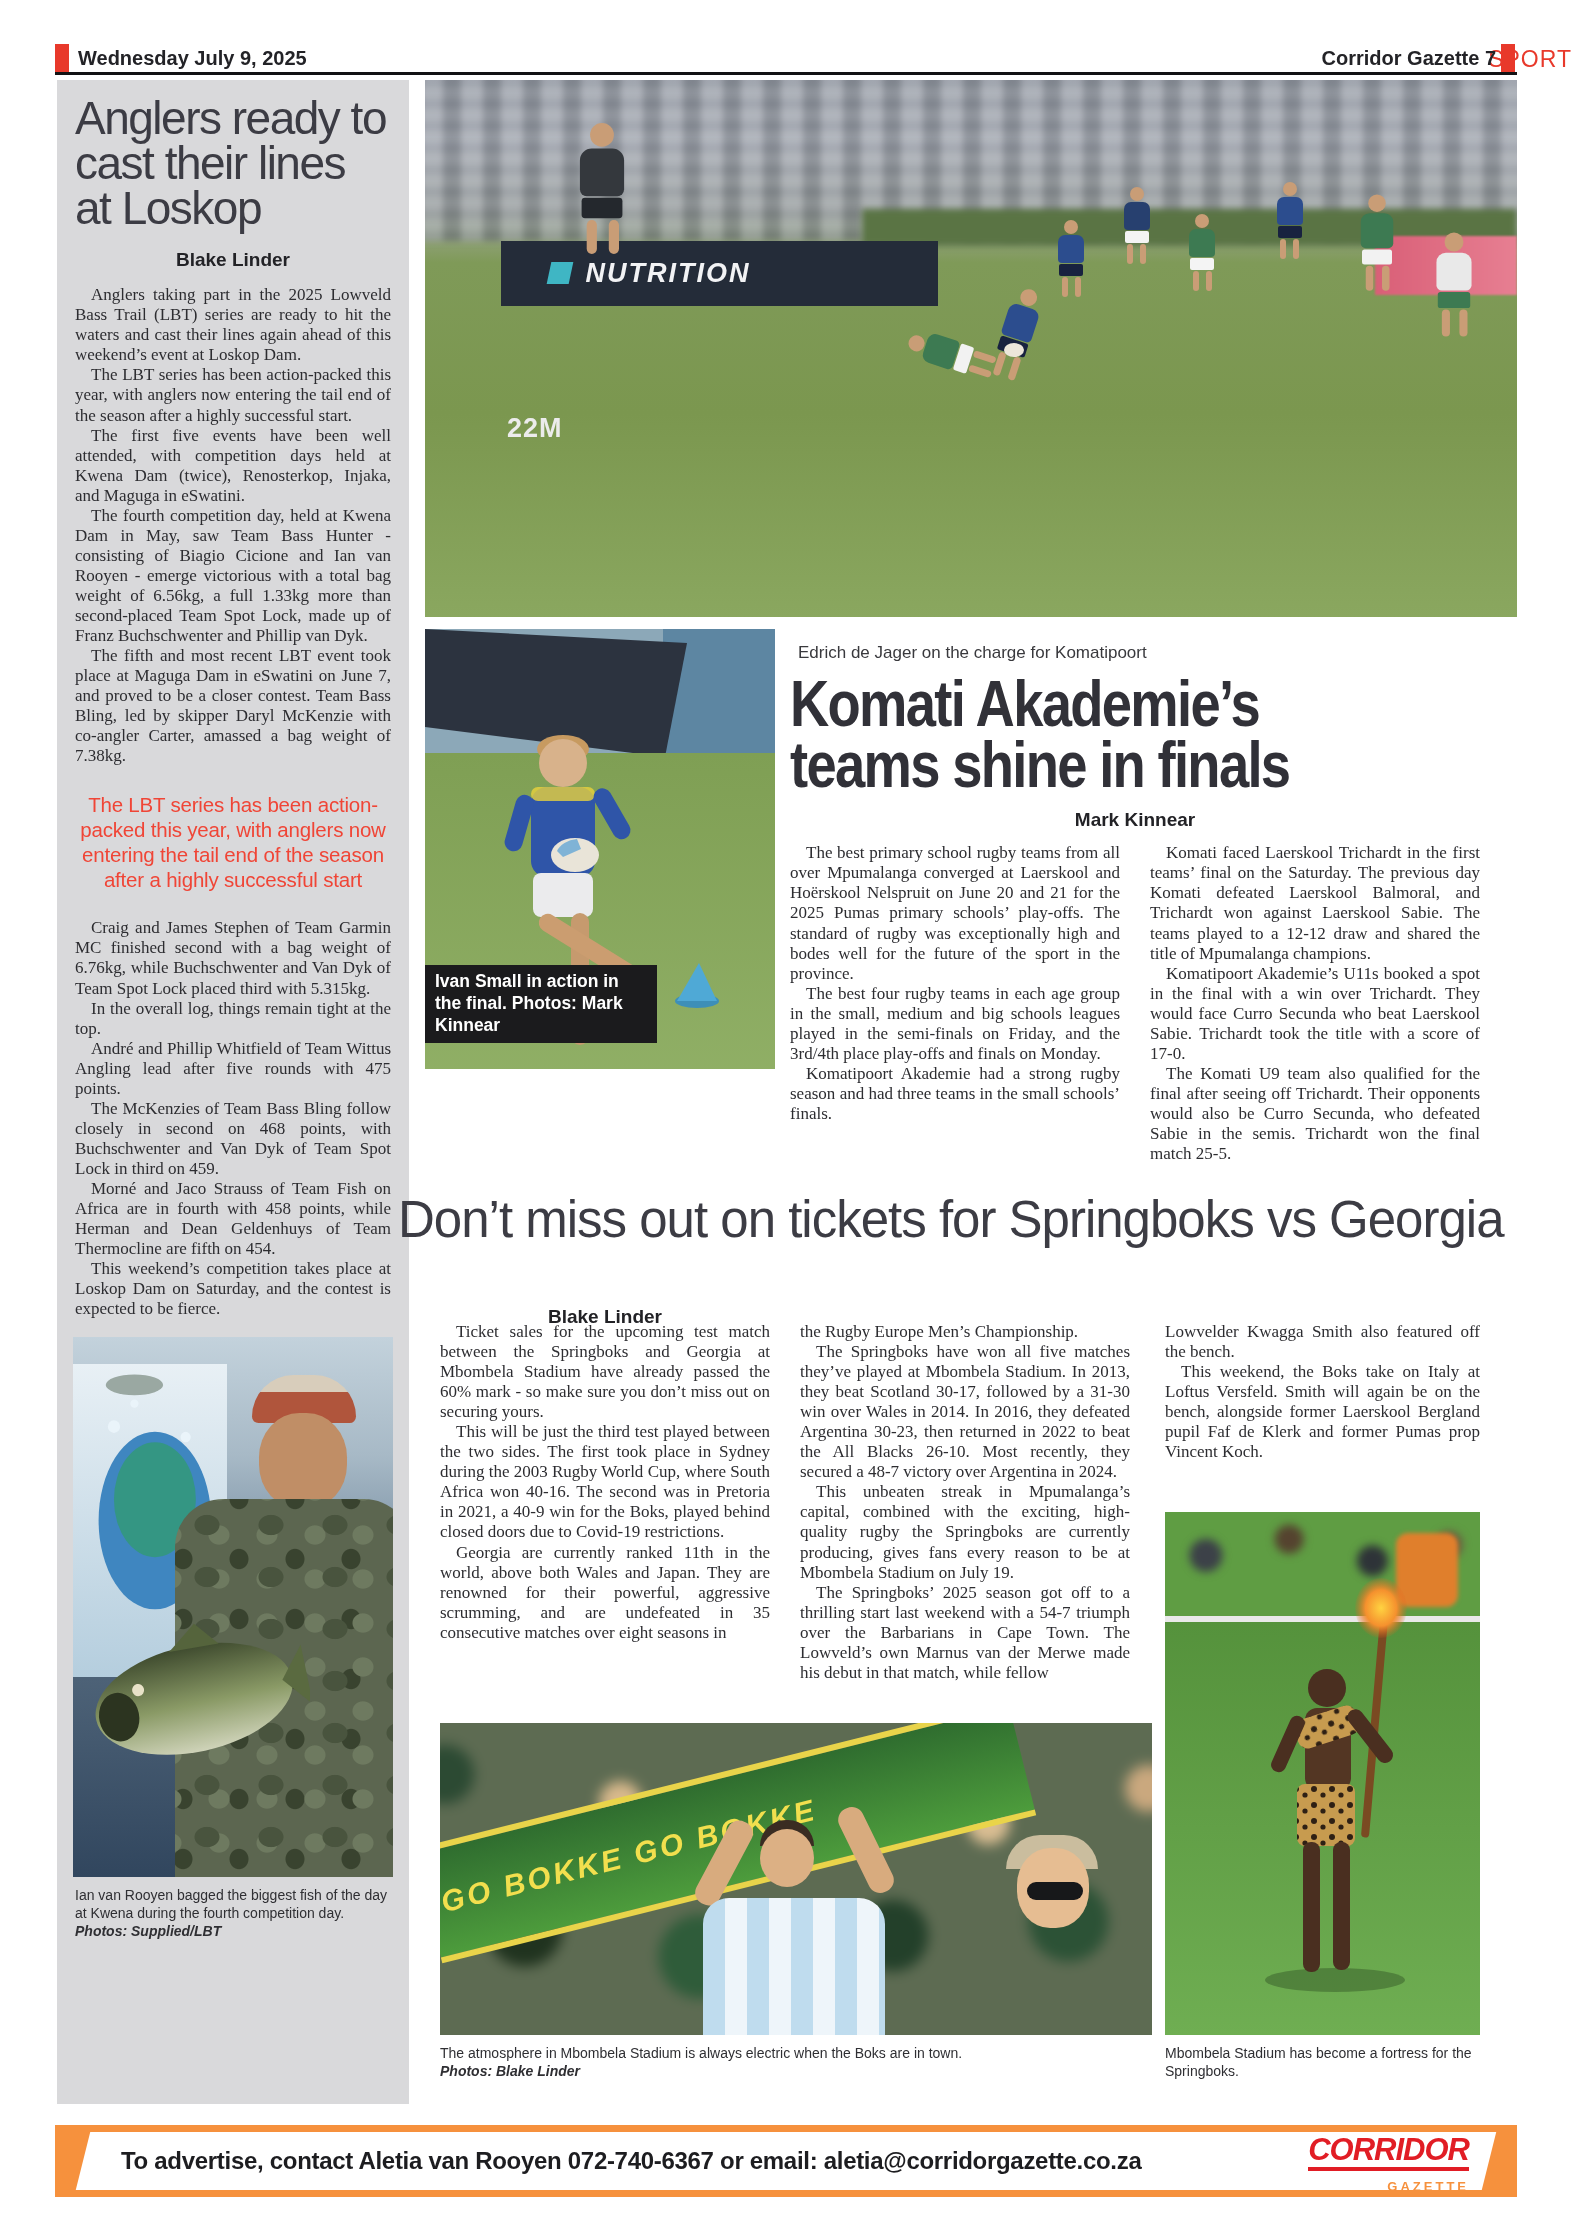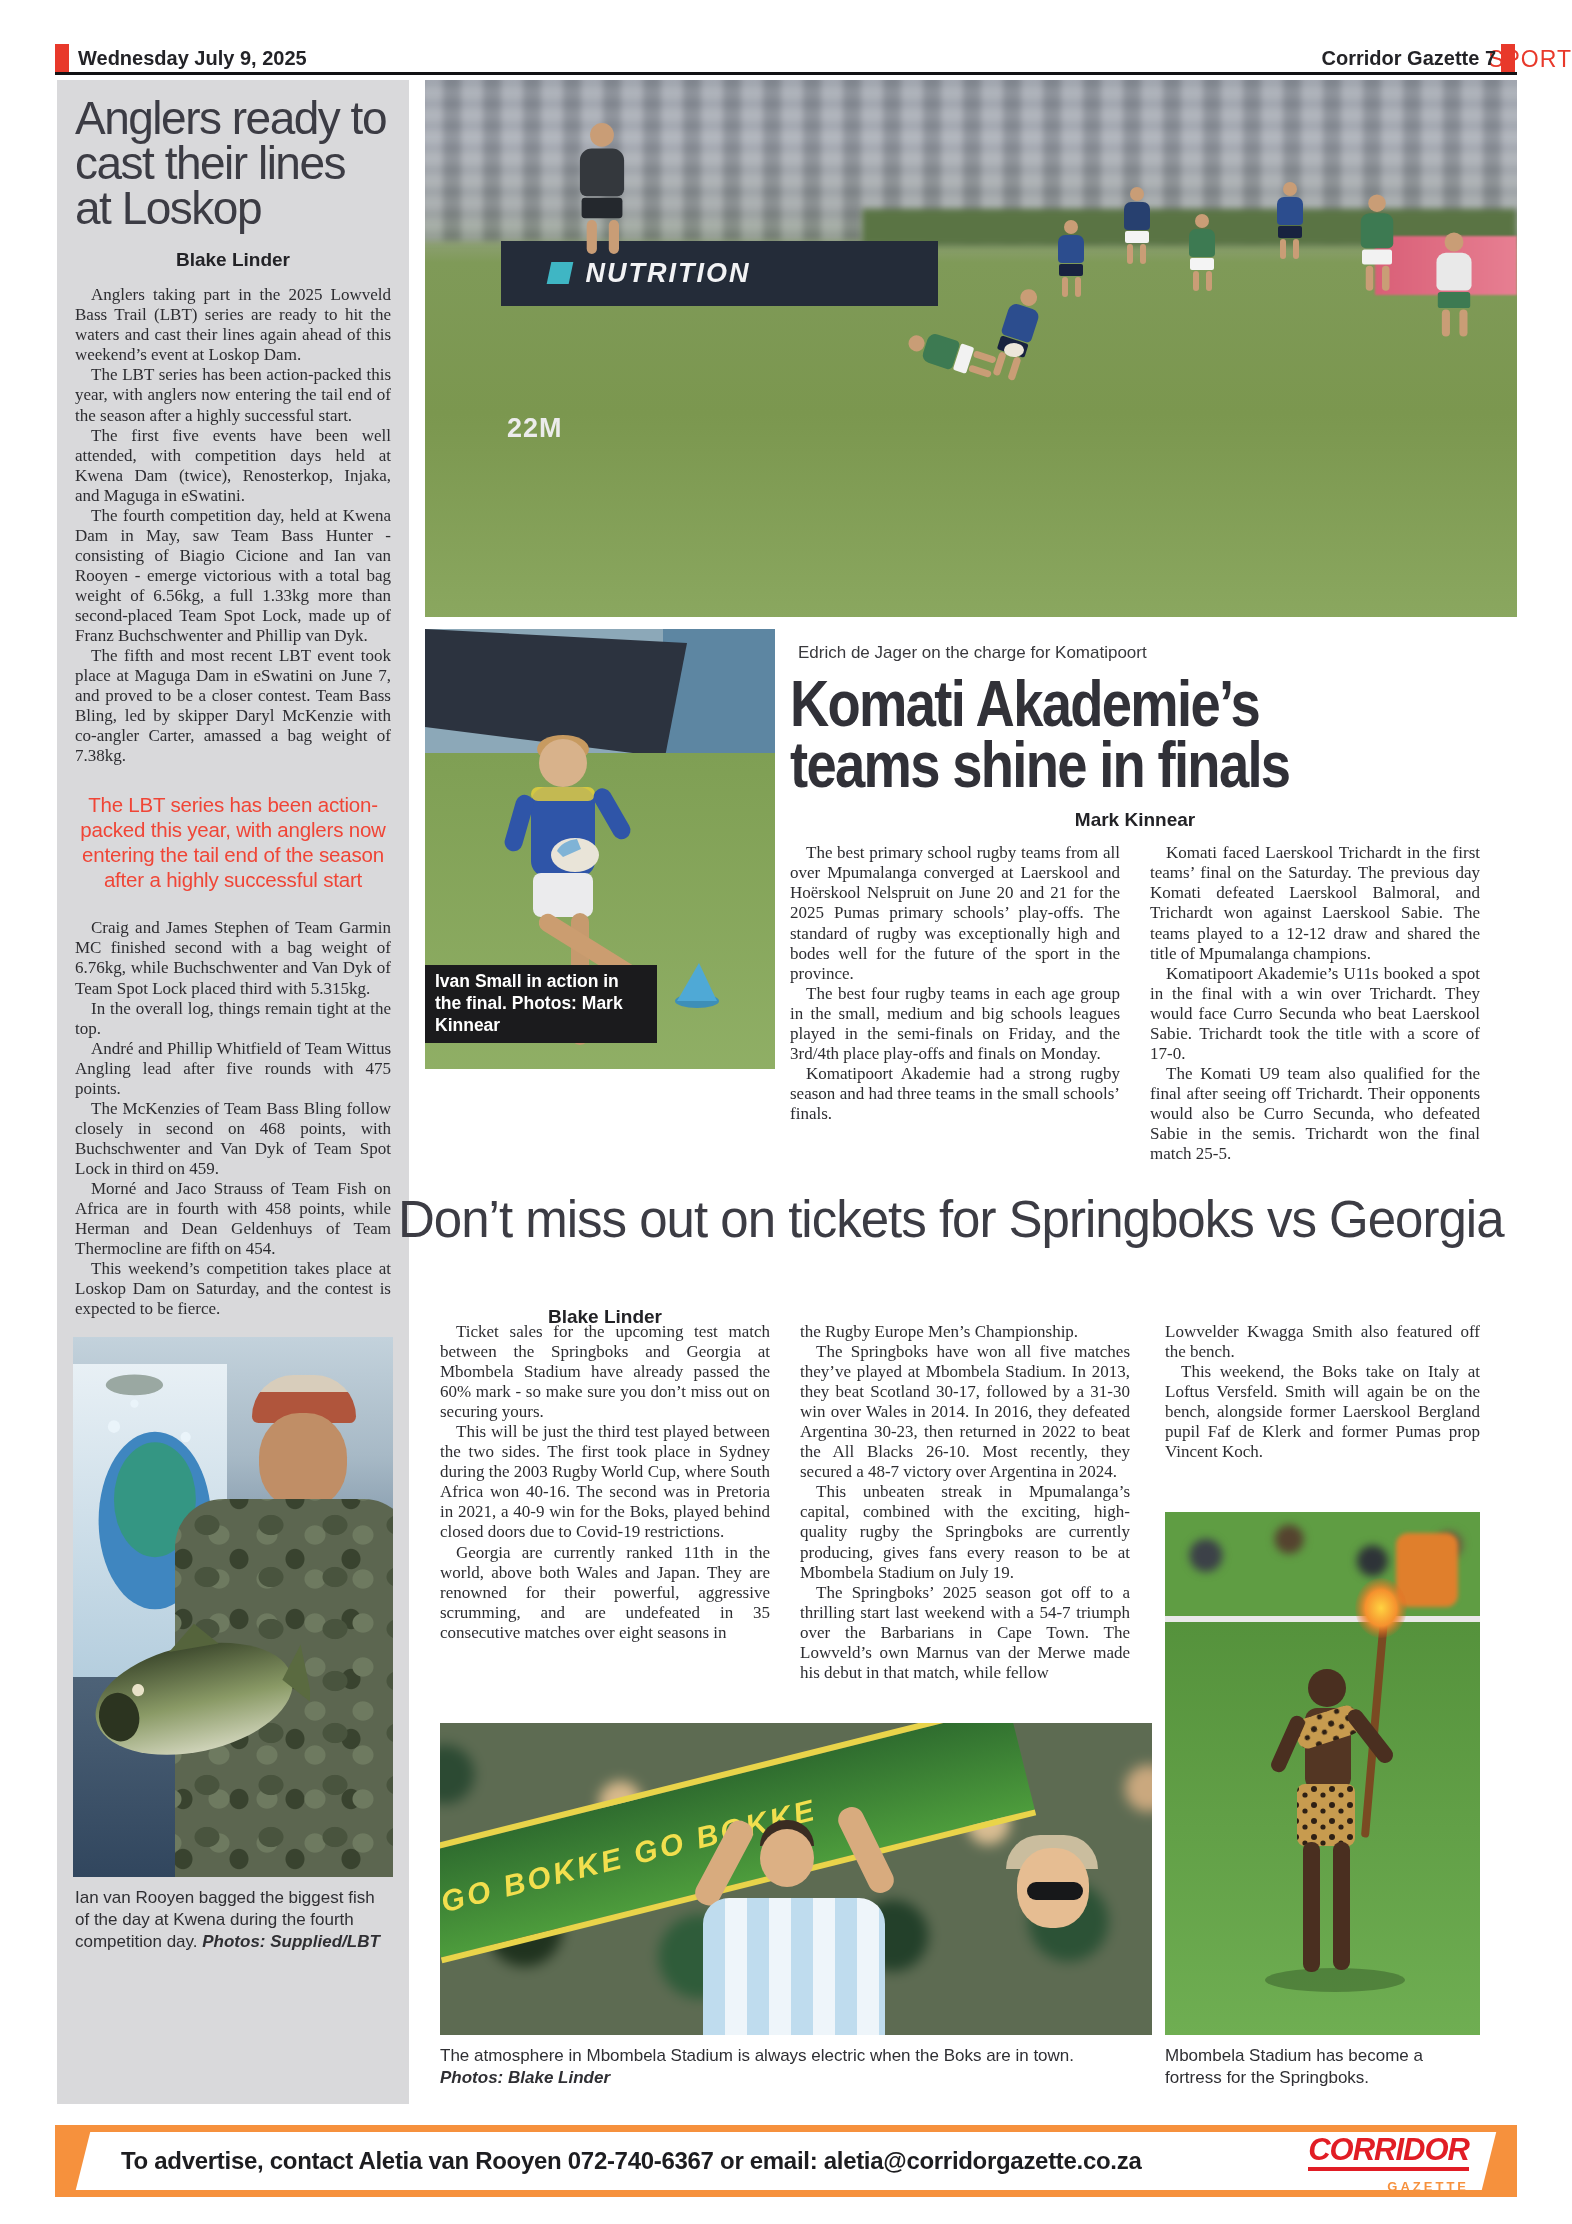--- a/index.html
+++ b/index.html
@@ -18,21 +18,21 @@
 
   
   #anglers{position:absolute;left:57px;top:80px;width:352px;height:2024px;background:#d9d9db;}
   #anglers-headline{margin:16px 18px 4px;font-size:46px;line-height:.98;letter-spacing:-1.5px;
                     color:#3c3c44;font-weight:400;}
   .byline{text-align:center;font-weight:bold;font-size:19px;color:#222226;margin:18px 0 14px;}
   .serif p{margin:0 18px;font-family:"Liberation Serif",serif;font-size:17px;line-height:1.18;
            text-align:justify;text-indent:16px;color:#2d2d31;}
   #pull-quote{margin:26px 12px;text-align:center;font-size:20.5px;line-height:1.22;
               color:#f04536;letter-spacing:-.2px;}
-  .caption{font-size:17px;line-height:1.28;color:#2f2f33;}
+  .caption{font-size:14px;line-height:1.28;color:#2f2f33;}
   .caption .credit{font-weight:bold;font-style:italic;}
   #anglers .caption{margin:10px 18px 0;}
 
   
   .photo{position:absolute;overflow:hidden;}
 
   #photo-rugby{left:425px;top:80px;width:1092px;height:537px;
     background:linear-gradient(180deg,#a8adb4 0%,#b6bac0 12%,#a3a89f 24%,#7f9a58 34%,#7b974f 62%,#8aa75f 100%);}
   .crowd-tex{position:absolute;left:-2%;top:-2%;right:-2%;height:32%;
     background:repeating-linear-gradient(90deg,rgba(90,95,105,.40) 0 18px,rgba(172,176,186,.40) 18px 40px),

